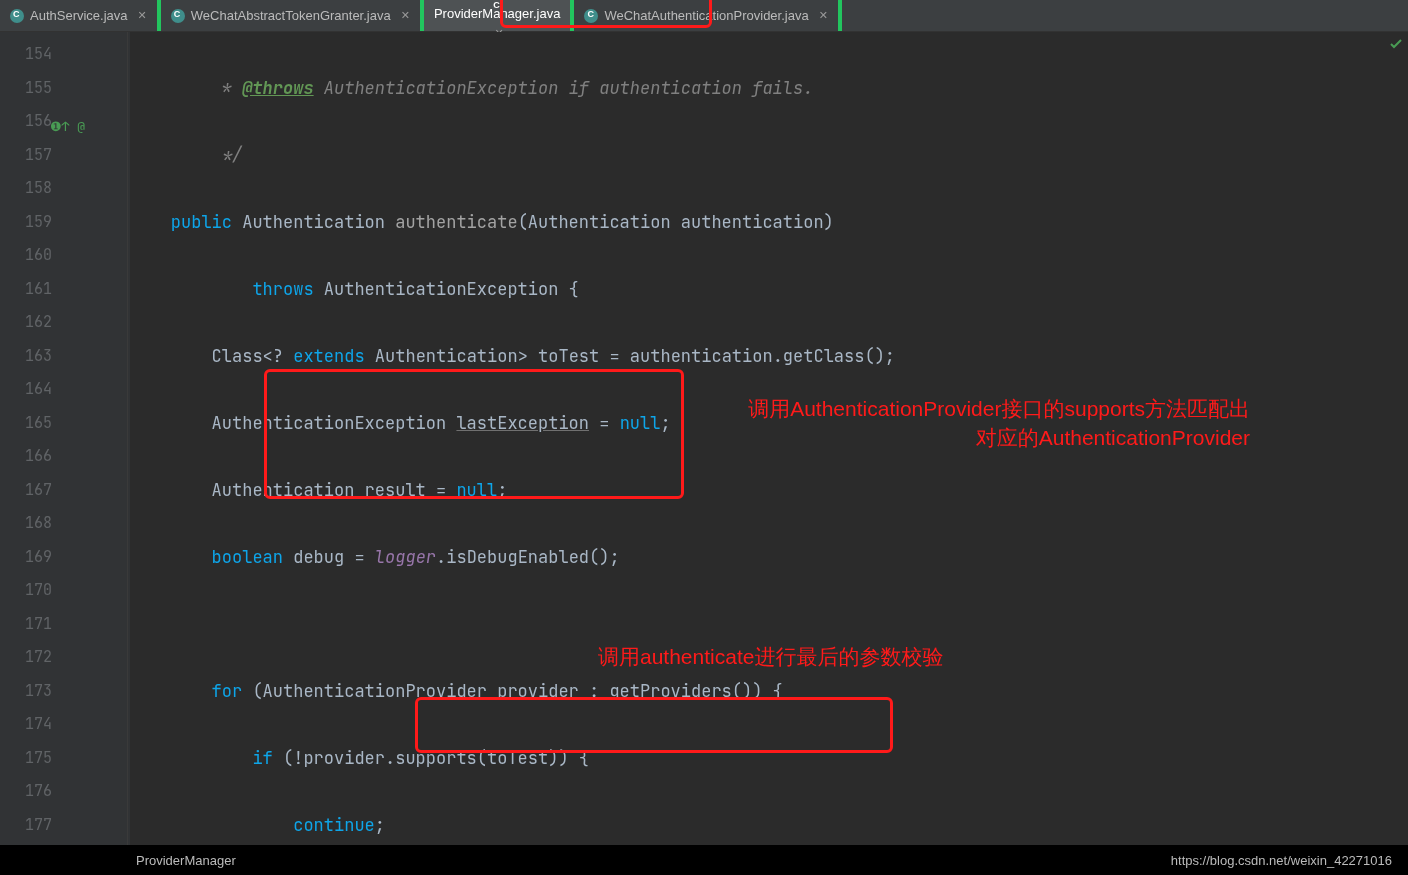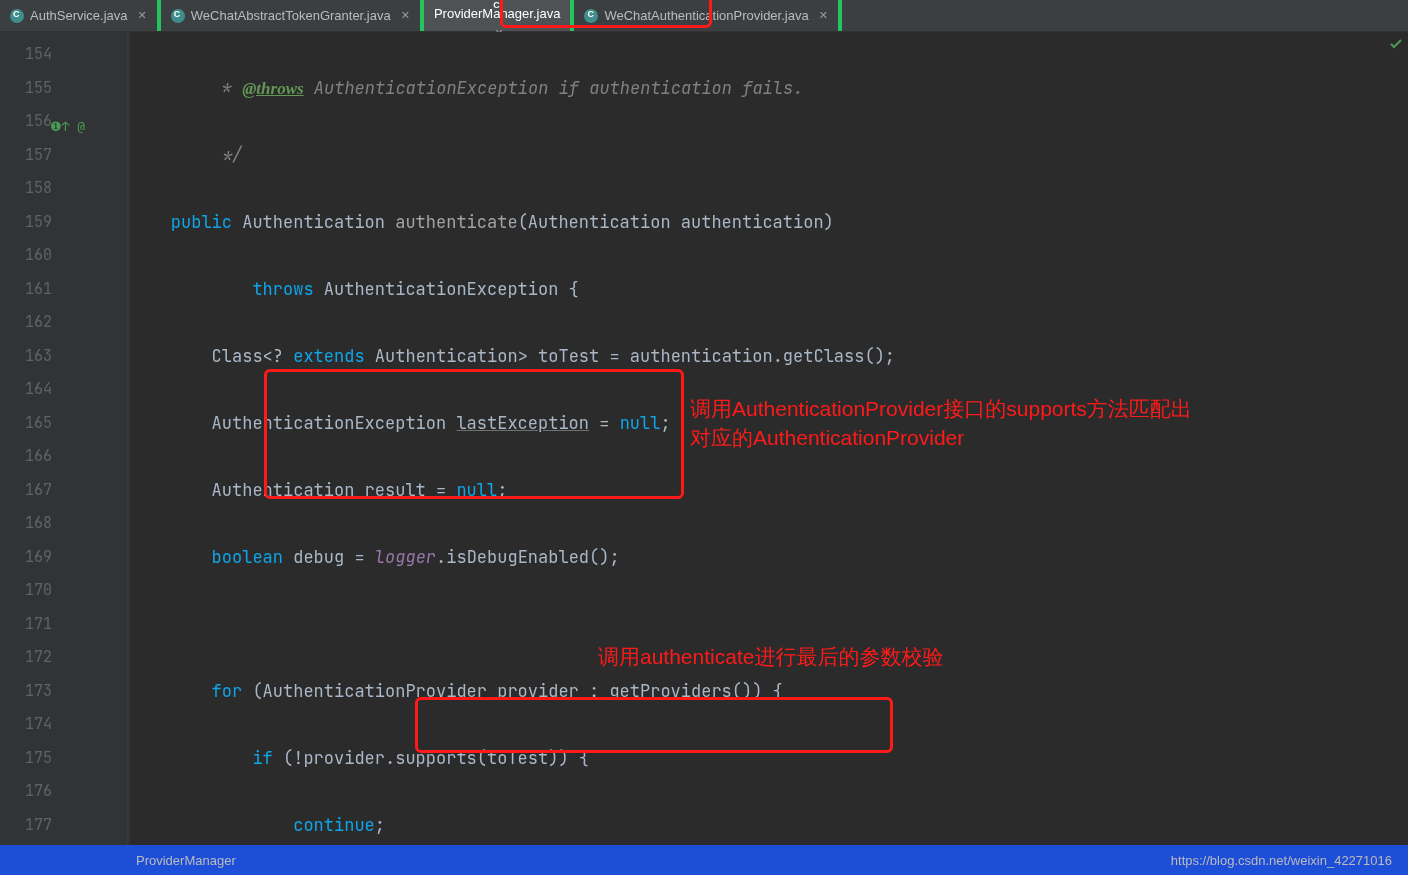--- a/index.html
+++ b/index.html
@@ -78,45 +78,46 @@
 .code {
   position: relative;
   padding-top: 6px;
   font-size: 17px;
   line-height: 33.5px;
   white-space: pre;
   flex: 1;
 }
 .c-kw { color: #0ea5e9; }
 .c-cmt { color: #808080; font-style: italic; }
-.c-ann { color: #629755; font-style: italic; text-decoration: underline; font-weight: bold; font-family: Liberation Serif, serif;}
+.c-ann { color: #629755; font-style: italic; text-decoration: underline; font-weight: bold;}
 .c-fn { color: #a3a3a3; }
 .c-field { color: #9876aa; font-style: italic; }
 .c-u { text-decoration: underline; text-decoration-color: #707070; }
 .annot-box {
   position: absolute;
   border: 3px solid #ff1a1a;
   border-radius: 6px;
   pointer-events: none;
 }
 .annot-text {
   position: absolute;
   color: #ff1a1a;
   font-size: 21px;
   font-family: "Microsoft YaHei", sans-serif;
   line-height: 1.4;
   white-space: normal;
+  text-align: right;
 }
 .status-bar {
   position: absolute;
   bottom: 0;
   left: 0;
   right: 0;
   height: 30px;
-  background: #1d4ed8;
+  background: #000000;
   display: flex;
   align-items: center;
   padding: 0 16px;
   font-size: 13px;
   color: #bbbbbb;
   font-family: "Segoe UI", Arial, sans-serif;
   justify-content: space-between;
 }
 .status-bar .left { padding-left: 120px; }
 .gutter-override {

